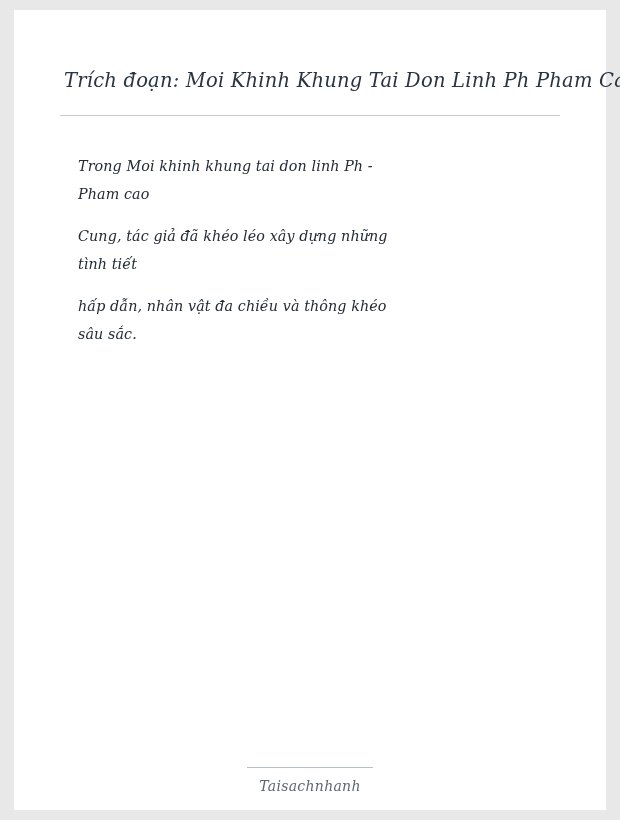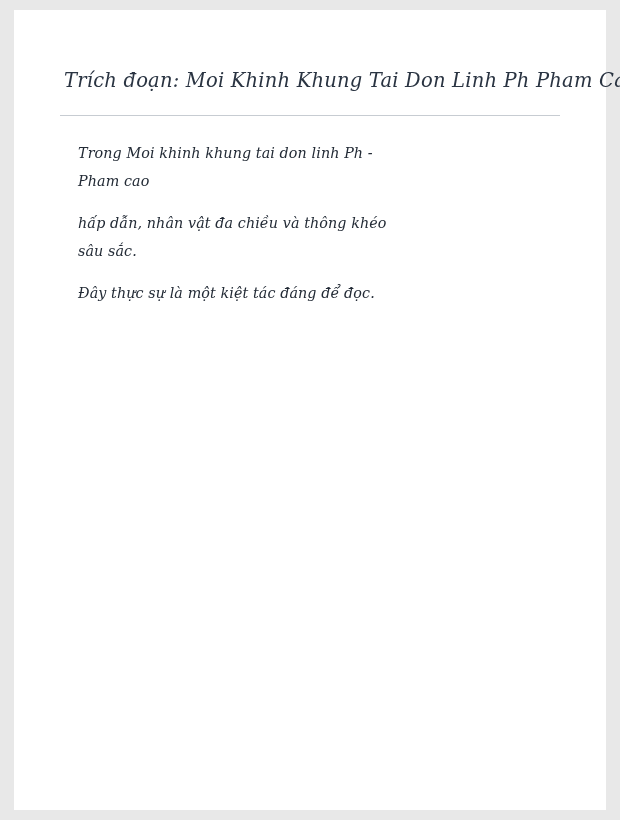--- a/index.html
+++ b/index.html
@@ -44,21 +44,21 @@
     padding: 0 4px;
     white-space: nowrap;
   }
   .title-rule {
     margin: 22px auto 0 auto;
     width: 100%;
     height: 1px;
     background: #c7ccd2;
   }
   .body-block {
-    margin-top: 24px;
+    margin-top: 37px;
     padding-left: 18px;
   }
   .body-line {
     font-family: "DejaVu Serif", serif;
     font-style: italic;
     font-size: 14.3px;
     color: #232b36;
     line-height: 1.95;
     letter-spacing: 0.1px;
     white-space: pre-wrap;
@@ -89,19 +89,23 @@
 
 <div class="page-wrap">
   <div class="doc-inner">
 
     <h1 class="doc-title">Trích đoạn: Moi Khinh Khung Tai Don Linh Ph Pham Cao Cung</h1>
 
     <div class="title-rule"></div>
 
     <div class="body-block" style="max-width: 330px;">
       <p class="body-line">Trong Moi khinh khung tai don linh Ph - Pham cao</p>
+      <p class="body-line">Cung, tác giả đã khéo léo xây dựng những tình tiết</p>
       <p class="body-line">hấp dẫn, nhân vật đa chiều và thông khéo sâu sắc.</p>
-      <p class="body-line">Đây thực sự là một kiệt tác đáng để đọc.</p>
     </div>
 
   </div>
 
+  <div class="footer">
+    <div class="footer-rule"></div>
+    <div class="footer-text">Taisachnhanh</div>
+  </div>
 </div>
 
 </body></html>

